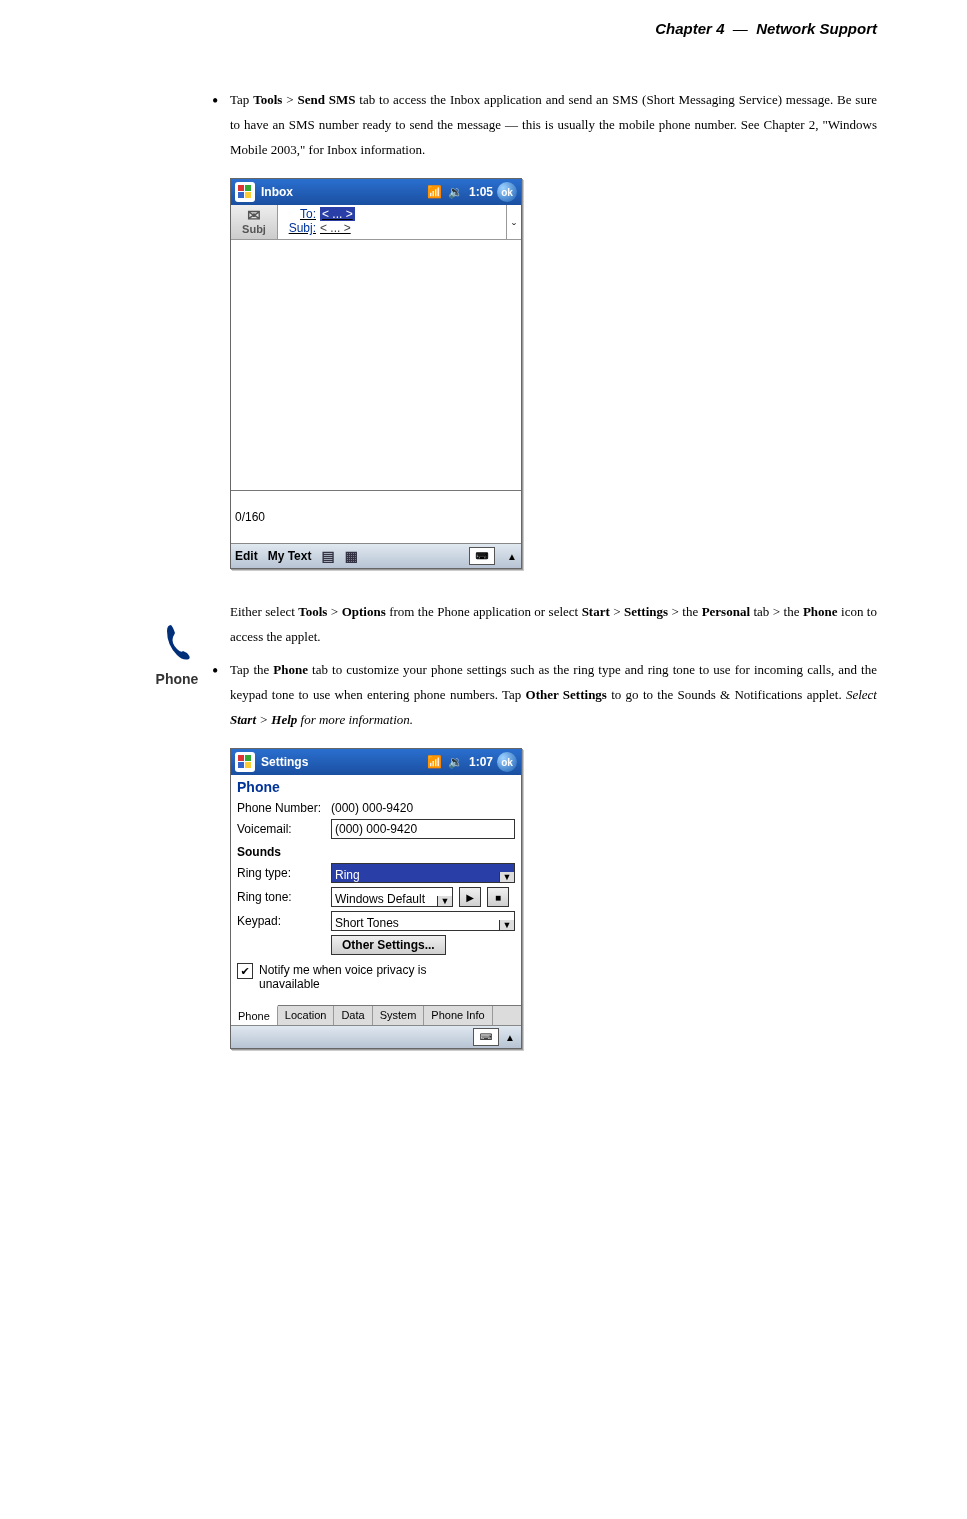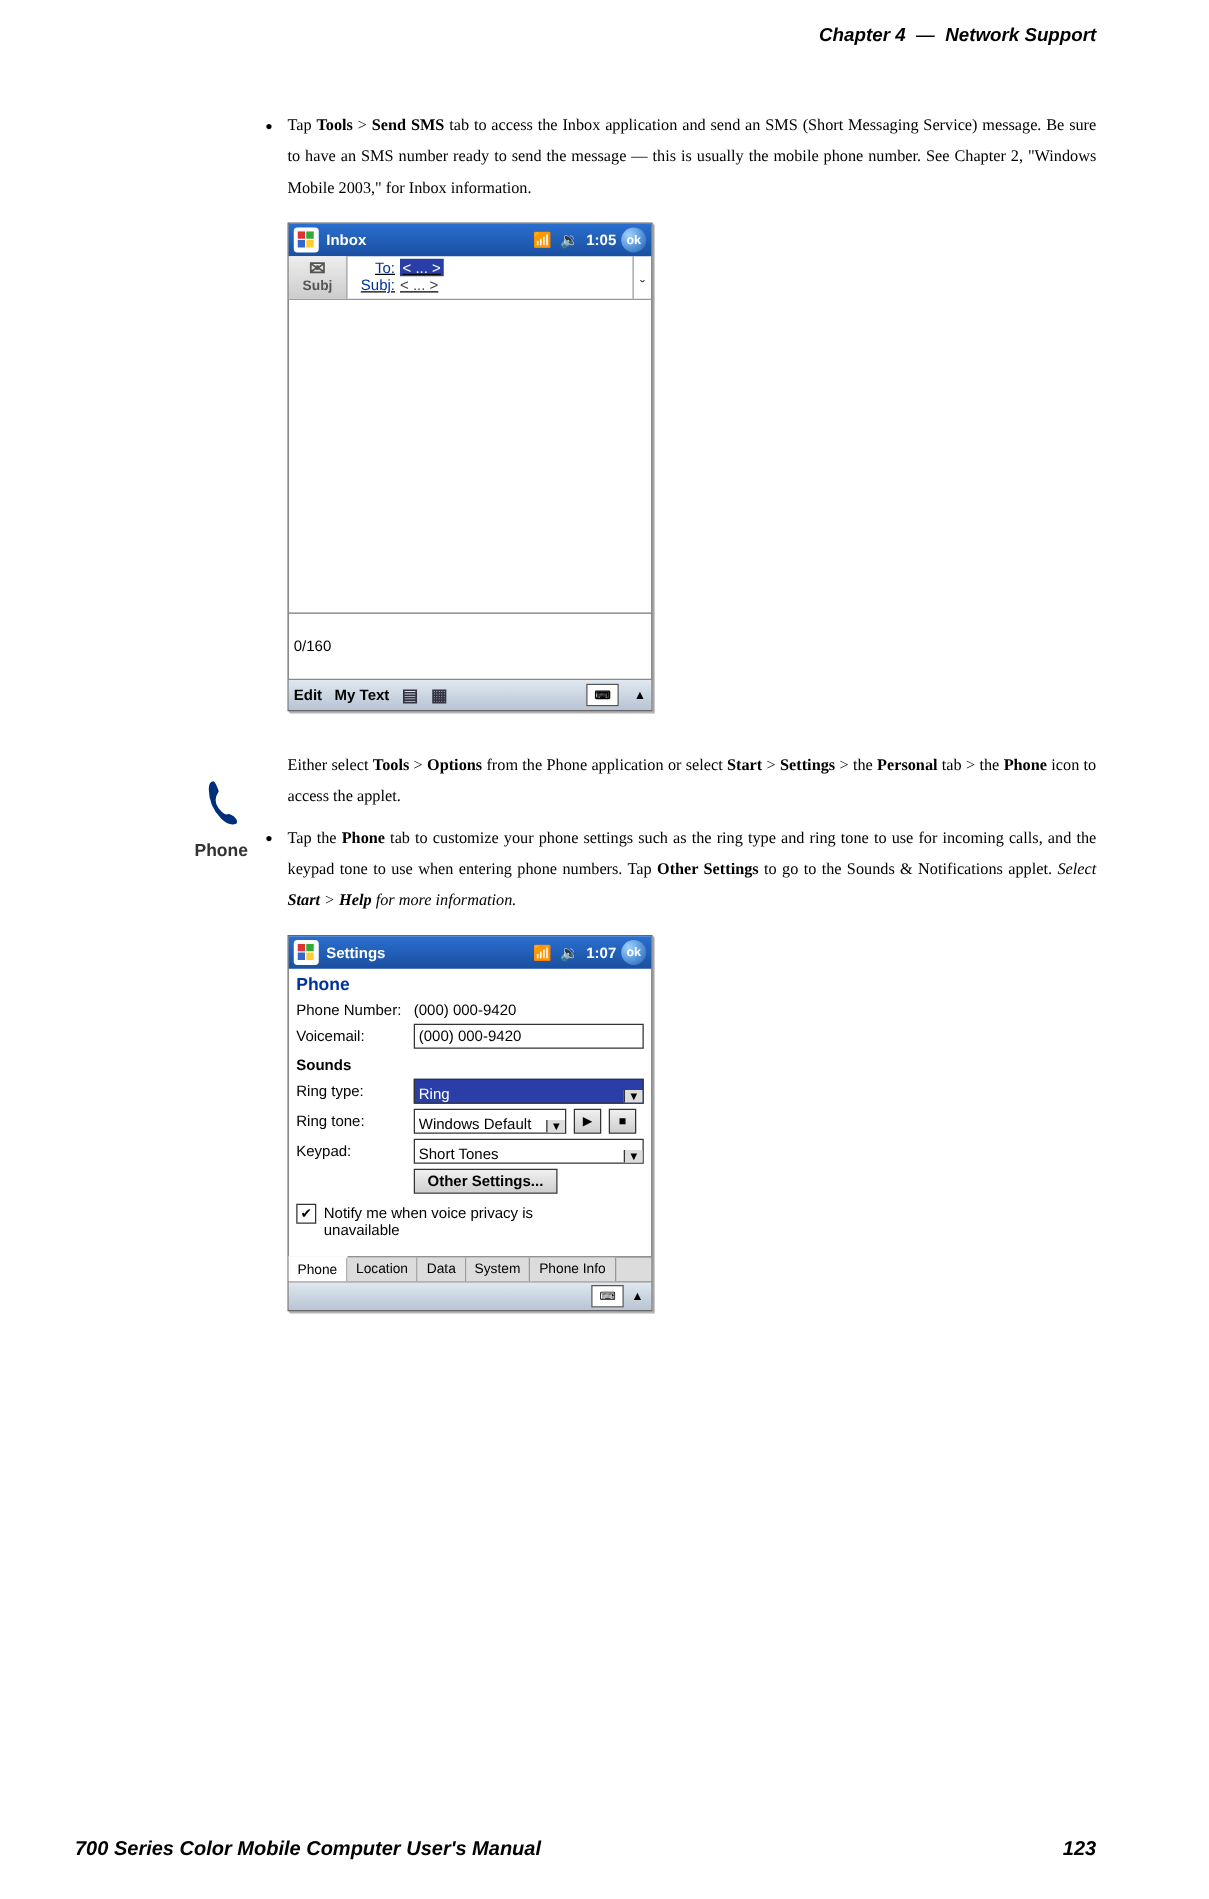--- a/index.html
+++ b/index.html
@@ -424,17 +424,13 @@
         </div>
         <div class="wm-bottombar">
           <span class="wm-kbd">⌨</span>
           <span class="wm-up">▲</span>
         </div>
       </div>
     </div>
 
   </div>
 
-  <div class="footer">
-    <span>700 Series Color Mobile Computer User's Manual</span>
-    <span>123</span>
-  </div>
 </div>
 
 </body></html>

